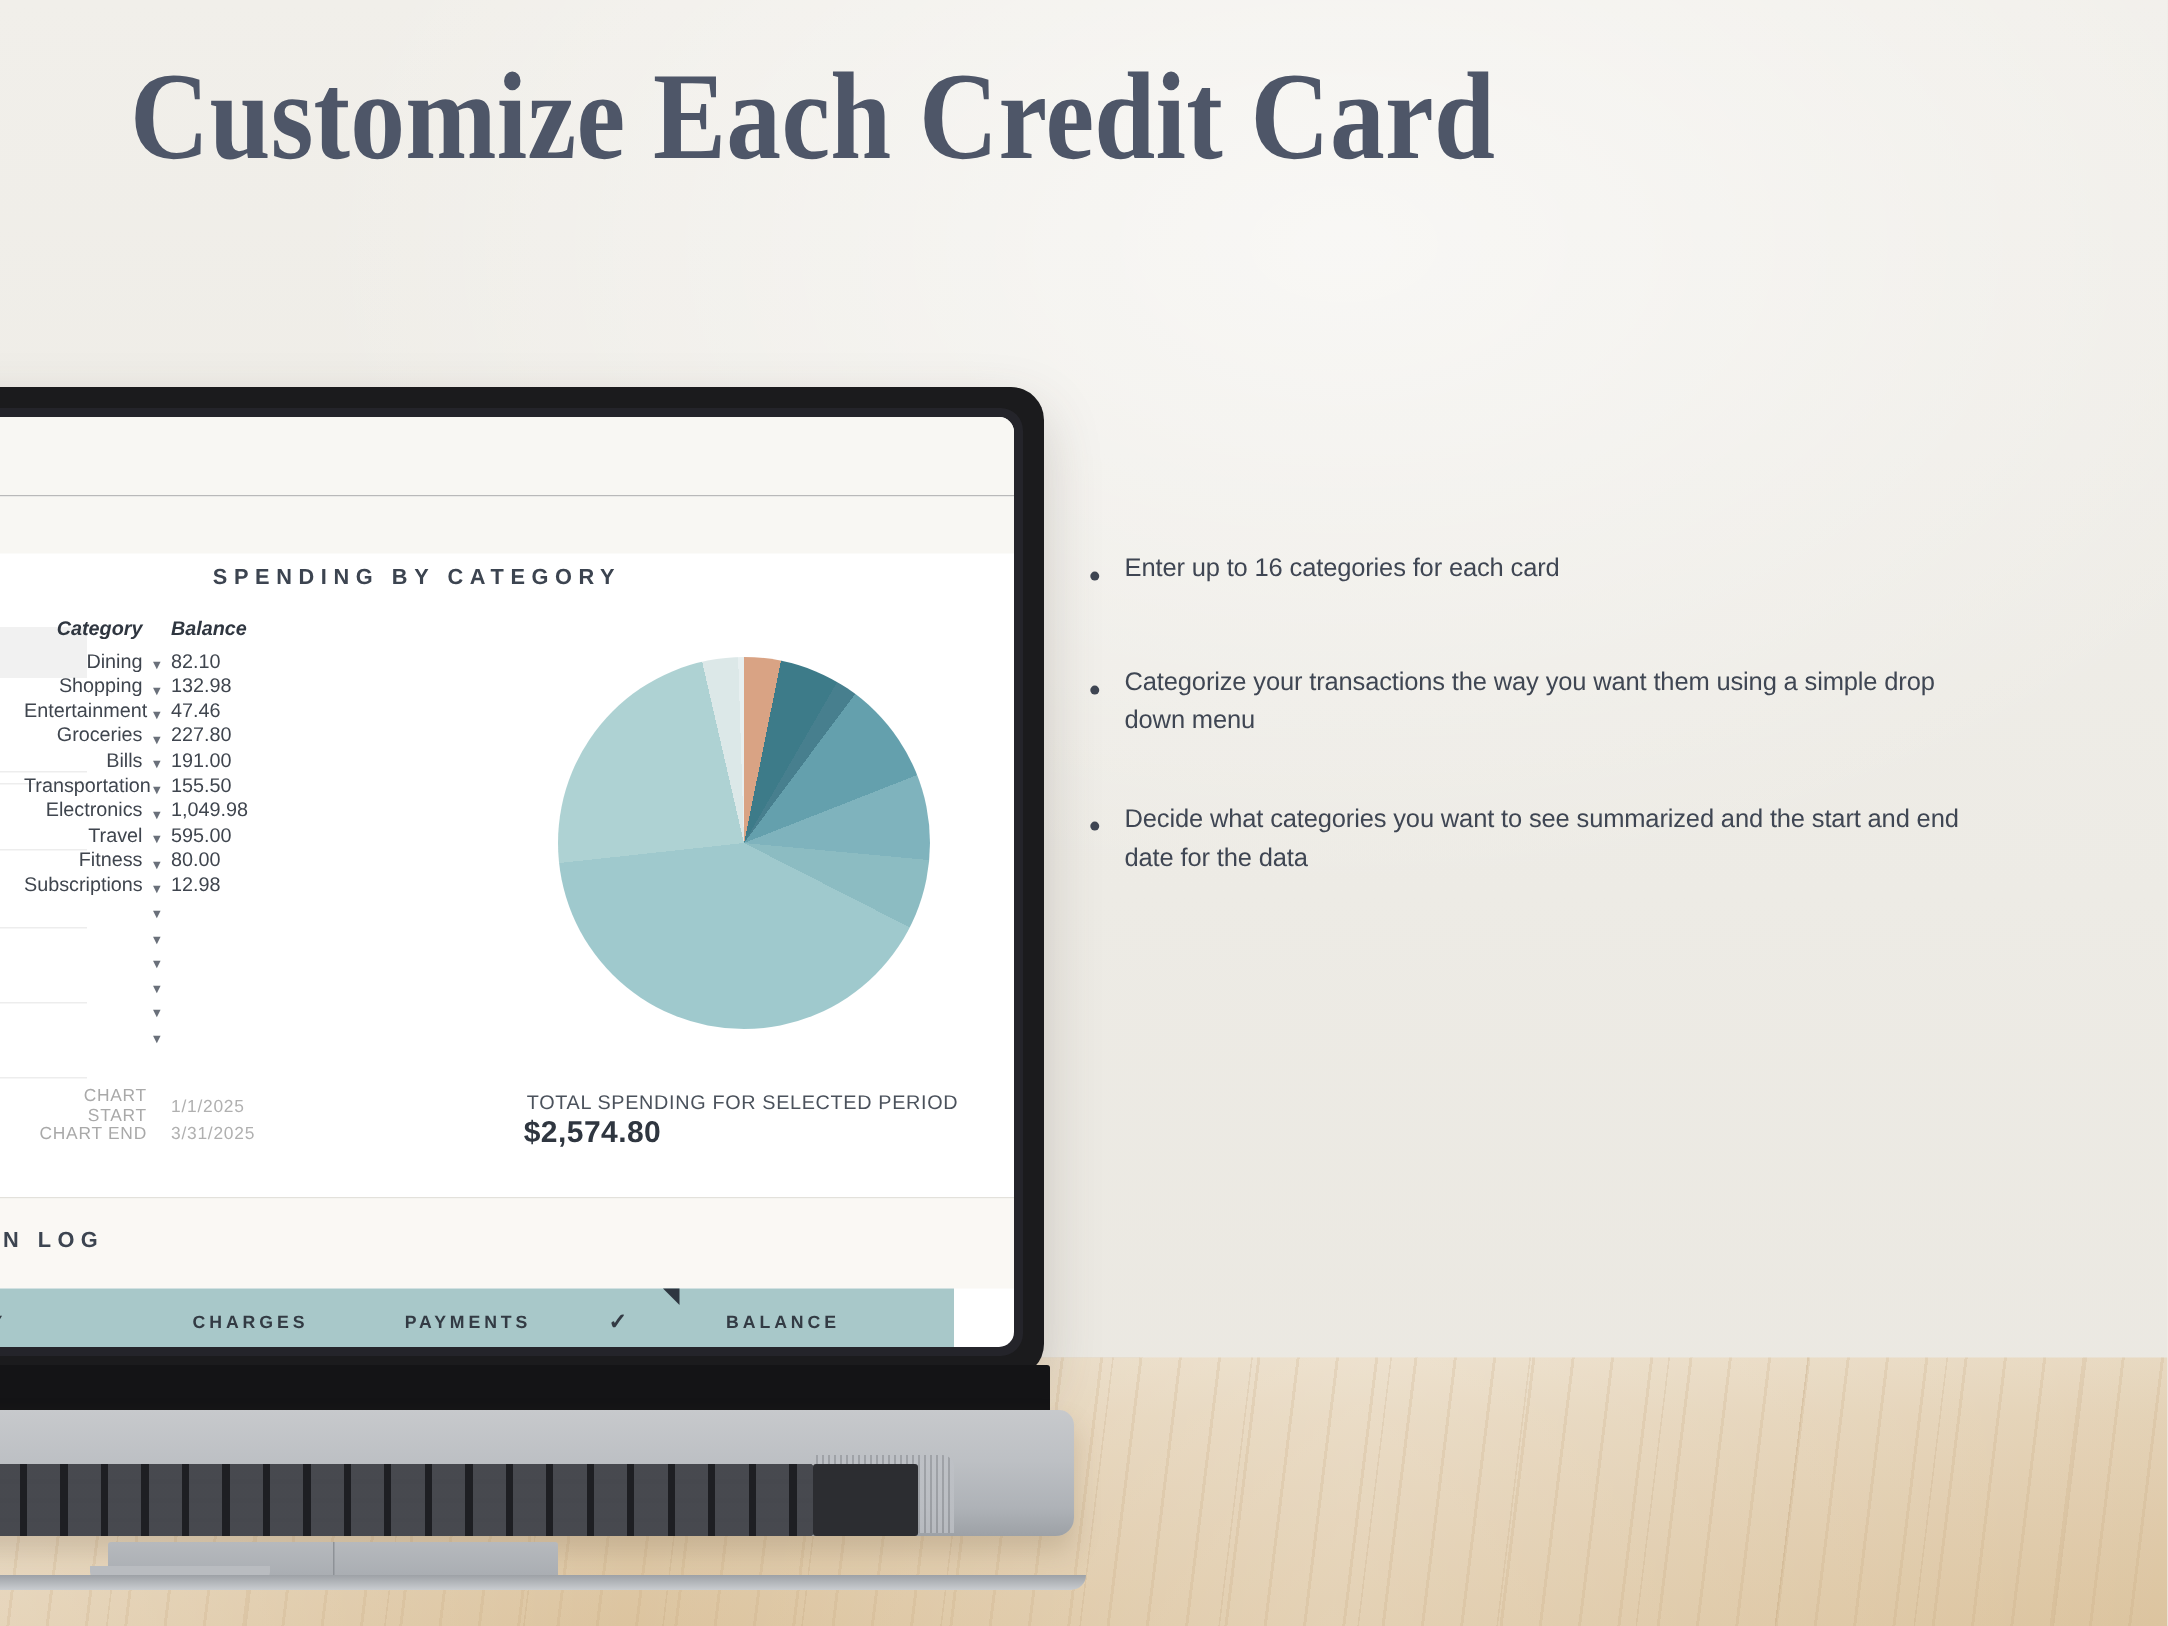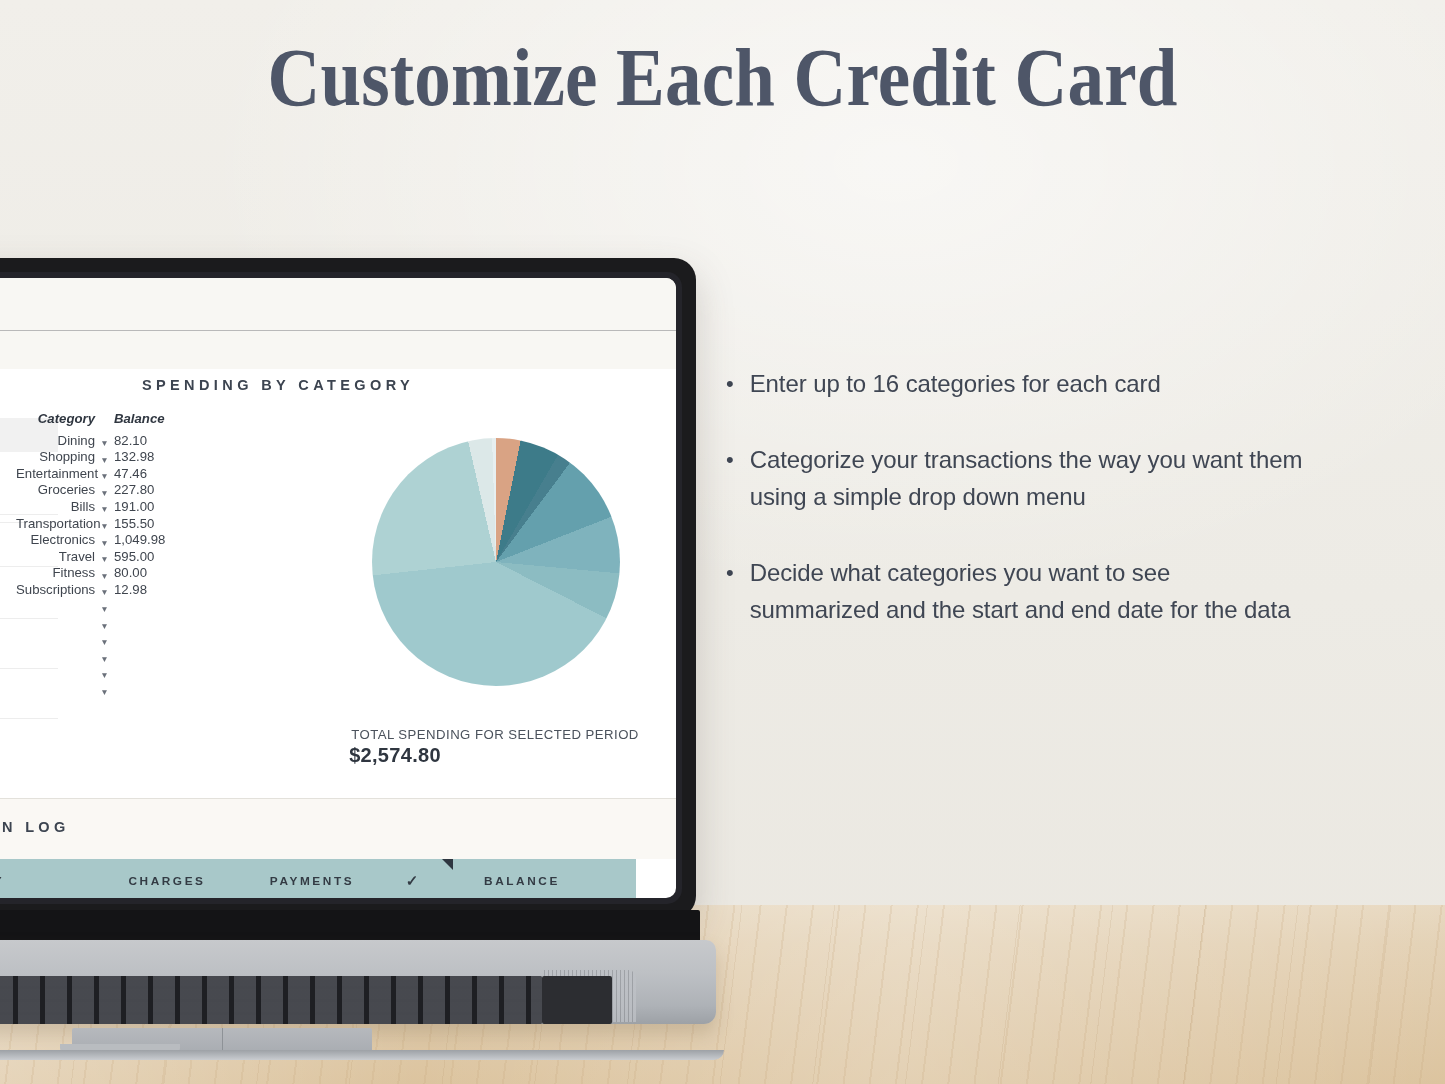--- a/index.html
+++ b/index.html
@@ -26,39 +26,39 @@
     background:
       repeating-linear-gradient(97deg, rgba(196,164,122,.20) 0px, rgba(196,164,122,.20) 2px, rgba(255,255,255,0) 2px, rgba(255,255,255,0) 26px),
       repeating-linear-gradient(97deg, rgba(170,134,90,.13) 0px, rgba(170,134,90,.13) 1px, rgba(255,255,255,0) 1px, rgba(255,255,255,0) 92px),
       linear-gradient(97deg, rgba(255,255,255,.30) 0%, rgba(255,255,255,0) 30%, rgba(255,255,255,.22) 62%, rgba(255,255,255,0) 100%);
   }
   .desk-shadow{ position:absolute; left:0; top:905px; width:760px; height:40px;
     background:linear-gradient(180deg, rgba(120,95,65,.16), rgba(120,95,65,0));
   }
 
   
-  .headline-wrap{ position:absolute; left:0; top:0; width:1445px; text-align:center; }
+  .headline-wrap{ position:absolute; left:0; top:0; width:1445px; text-align:left; }
   .headline{
     font-family:"Liberation Serif", serif;
     font-size:83px; line-height:1.0; font-weight:700;
     color:#4e5668; letter-spacing:.2px;
     transform:scaleX(.88); transform-origin:center top;
     margin-top:36px;
   }
   .subline{
     font-size:31px; line-height:1.52; color:#434a57; font-weight:400;
     margin-top:24px; letter-spacing:-.2px;
   }
 
   
   .bullets{ position:absolute; left:726px; top:366px; width:580px; }
   .bullet{ display:flex; gap:16px; margin-bottom:40px; }
   .bullet:last-child{ margin-bottom:0; }
   .bullet .dot{ color:#3f4653; font-size:22px; line-height:1.62; flex:0 0 auto; }
-  .bullet .btext{ font-size:24px; line-height:1.52; color:#3f4653; letter-spacing:-.1px; }
+  .bullet .btext{ font-size:17px; line-height:1.52; color:#3f4653; letter-spacing:-.1px; }
 
   
   .laptop{ position:absolute; left:-170px; top:258px; width:906px; height:826px; }
 
   .lid{ position:absolute; left:0; top:0; width:866px; height:660px;
     background:#1b1b1d; border-radius:0 22px 22px 0;
     box-shadow:0 16px 38px rgba(80,70,60,.22);
   }
   .lid-inner{ position:absolute; left:0; top:14px; width:852px; height:632px;
     background:#24242a; border-radius:0 15px 15px 0; overflow:hidden; }
@@ -287,20 +287,30 @@
                 <div class="c-bal"></div>
               </div>
             </div>
         </div>
 
         <div class="pie" id="pie-chart" style="background: conic-gradient(rgb(217, 163, 132) 0deg, rgb(217, 163, 132) 11.479deg, rgb(61, 123, 137) 11.479deg, rgb(61, 123, 137) 30.072deg, rgb(71, 127, 142) 30.072deg, rgb(71, 127, 142) 36.707deg, rgb(100, 160, 173) 36.707deg, rgb(100, 160, 173) 68.558deg, rgb(127, 179, 189) 68.558deg, rgb(127, 179, 189) 95.263deg, rgb(140, 188, 194) 95.263deg, rgb(140, 188, 194) 117.004deg, rgb(159, 201, 205) 117.004deg, rgb(159, 201, 205) 263.809deg, rgb(174, 210, 211) 263.809deg, rgb(174, 210, 211) 347deg, rgb(220, 232, 232) 347deg, rgb(220, 232, 232) 358.185deg, rgb(231, 239, 240) 358.185deg, rgb(231, 239, 240) 360deg);"></div>
 
         <div class="total-label">TOTAL SPENDING FOR SELECTED PERIOD</div>
         <div class="total-value">$2,574.80</div>
 
+        <div class="chart-dates">
+          <div class="cd-row">
+            <div class="cd-lab">CHART START</div>
+            <div class="cd-val">1/1/2025</div>
+          </div>
+          <div class="cd-row">
+            <div class="cd-lab">CHART END</div>
+            <div class="cd-val">3/31/2025</div>
+          </div>
+        </div>
 
         <div class="tl-sep"></div>
         <div class="tl-band"></div>
         <div class="tl-title">TRANSACTION LOG</div>
 
         <div class="tl-head">
           <div class="th th-cat">CATEGORY</div>
           <div class="th th-chg">CHARGES</div>
           <div class="th th-pay">PAYMENTS</div>
           <div class="th th-chk">✓</div>

